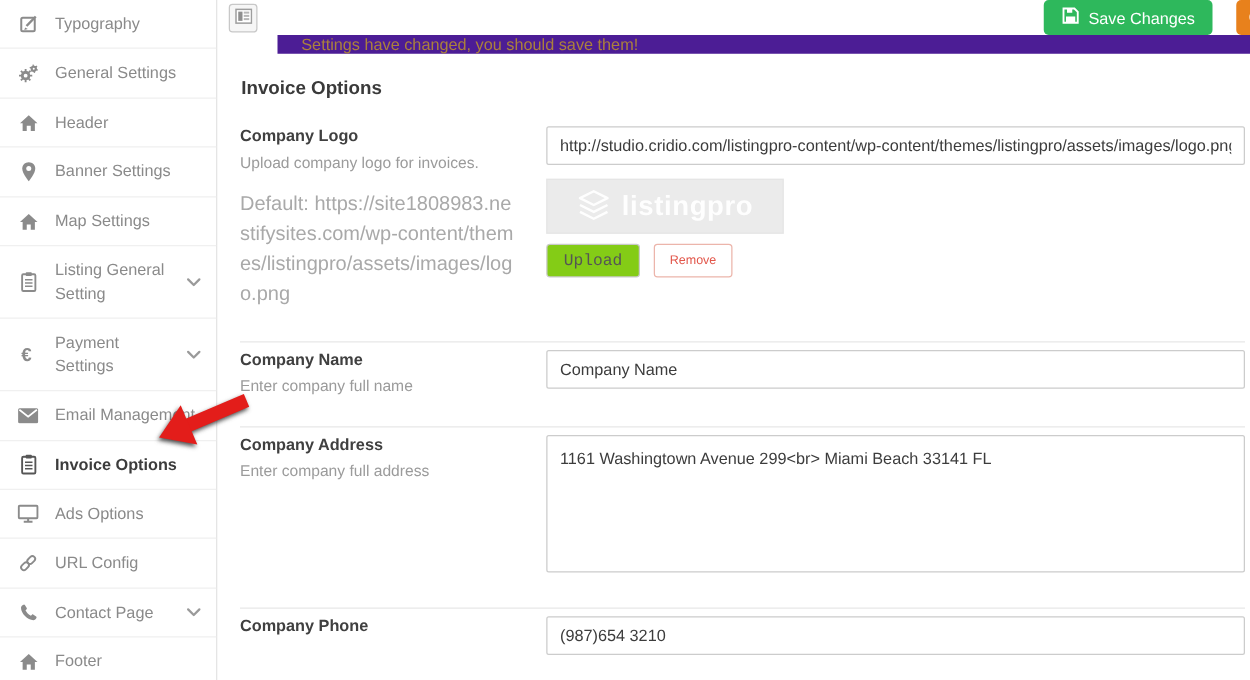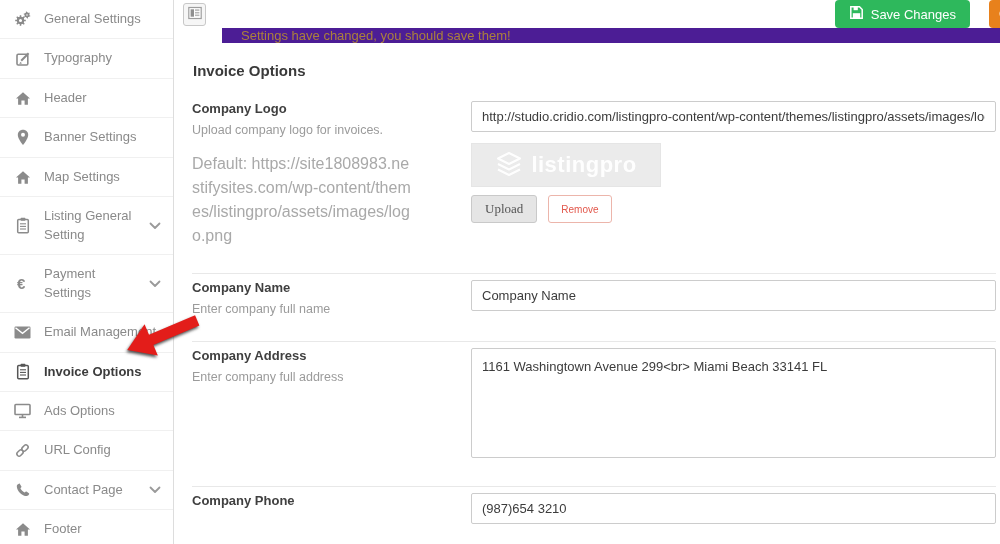--- a/index.html
+++ b/index.html
@@ -33,21 +33,21 @@
   .btn-reset { height:28px; width:44px; border:none; border-radius:4px; background:#e8811c;
     color:#fff; margin-left:19px; margin-right:-33px; display:flex; align-items:center;
     justify-content:flex-start; padding-left:9px; cursor:pointer; }
 
   .notice { height:29px; background:#4c1d95; display:flex; align-items:center;
     padding-left:19px; color:#ab813c; font-size:13px;margin-left:48px; }
 
   .content { flex:1; padding:0 4px 0 18px; }
   .page-title { font-size:15px; font-weight:bold; color:#3a3a3a; margin:19px 0 22px 1px; }
 
-  .field-row { display:flex; padding:6px 0 25px;gap:34px; }
+  .field-row { display:flex; padding:6px 0 25px; }
   .field-row + .field-row { border-top:1px solid #e8e8e8; }
   .field-row.first { padding-top:0; }
   .col-label { width:245px; min-width:245px; padding-right:20px; }
   .col-input { flex:1; }
   .f-label { font-size:13px; font-weight:bold; color:#404040; }
   .f-desc { font-size:12.5px; color:#9b9b9b; margin-top:7px; }
   .f-default { font-size:16px; color:#a9a9a9; margin-top:15px; line-height:1.5;
     word-break:break-all; }
 
   input[type=text], textarea { width:100%; border:1px solid #ccc; border-radius:2px;
@@ -55,34 +55,44 @@
   input[type=text] { height:31px; padding:0 10px; }
   .input-gray { background:#ececec; border-color:#e0e0e0; height:30px; }
   textarea { height:110px; padding:8px 10px; resize:none; line-height:1.5; }
 
   .logo-preview { margin-top:11px; width:190px; height:44px; background:#ebebeb;
     border:1px solid #e5e5e5; display:flex; align-items:center; justify-content:center;
     gap:8px; }
   .logo-text { color:rgba(255,255,255,0.95); font-size:22px; font-weight:bold;
     letter-spacing:0.5px; }
   .logo-btns { margin-top:8px; display:flex; gap:11px; }
-  .btn-upload { background:#e5e5e5; border:1px solid #c9c9c9; border-radius:3px; color:#555;
-    font-size:13px; font-family:Liberation Serif, serif; padding:5px 13px; cursor:pointer; }
+  .btn-upload { background:#84cc16; border:1px solid #c9c9c9; border-radius:3px; color:#555;
+    font-size:13px; font-family:Liberation Mono, monospace; padding:5px 13px; cursor:pointer; }
   .btn-remove { background:#fff; border:1px solid #ecb5ab; border-radius:3px; color:#e2574b;
     font-size:10px; font-family:inherit; padding:5px 12px; cursor:pointer; }
 
   .arrow-overlay { position:absolute; left:122px; top:311px; z-index:10; pointer-events:none;
     filter:drop-shadow(-1px 2px 1.5px rgba(45,45,45,0.85)); }
 </style>
 </head>
 <body>
 
 <div class="app">
 
   <aside class="sidebar">
+      <div class="sidebar-item">
+    <span class="icon">
+          <svg width="16" height="16" viewBox="0 0 16 16">
+            <rect x="2" y="3.2" width="10.8" height="10.8" rx="1.2" fill="none" stroke="#8b8b8b" stroke-width="1.6"></rect>
+            <line x1="6.2" y1="9.8" x2="13.6" y2="2.2" stroke="#8b8b8b" stroke-width="2"></line>
+            <polygon points="5.2,10.9 7.2,12.2 4.4,13 " fill="#8b8b8b"></polygon>
+          </svg>
+        </span>
+    <span class="label">Typography</span>
+  </div>
       <div class="sidebar-item">
     <span class="icon">
           <svg width="17" height="16" viewBox="0 0 17 16">
             <g stroke="#8b8b8b" fill="none">
               <circle cx="6.5" cy="9.5" r="2.6" stroke-width="2.1"></circle>
               <g stroke-width="1.5">
                 <line x1="6.5" y1="9.5" x2="11.80" y2="9.50"></line>
                 <line x1="6.5" y1="9.5" x2="10.25" y2="13.25"></line>
                 <line x1="6.5" y1="9.5" x2="6.50" y2="14.80"></line>
                 <line x1="6.5" y1="9.5" x2="2.75" y2="13.25"></line>
@@ -104,30 +114,20 @@
               <circle cx="13" cy="4" r="1.5" fill="#fff" stroke-width="0"></circle>
               <circle cx="6.5" cy="9.5" r="2.6" stroke-width="2.1"></circle>
               <circle cx="13" cy="4" r="1.6" stroke-width="1.6"></circle>
             </g>
           </svg>
         </span>
     <span class="label">General Settings</span>
   </div>
       <div class="sidebar-item">
     <span class="icon">
-          <svg width="16" height="16" viewBox="0 0 16 16">
-            <rect x="2" y="3.2" width="10.8" height="10.8" rx="1.2" fill="none" stroke="#8b8b8b" stroke-width="1.6"></rect>
-            <line x1="6.2" y1="9.8" x2="13.6" y2="2.2" stroke="#8b8b8b" stroke-width="2"></line>
-            <polygon points="5.2,10.9 7.2,12.2 4.4,13 " fill="#8b8b8b"></polygon>
-          </svg>
-        </span>
-    <span class="label">Typography</span>
-  </div>
-      <div class="sidebar-item">
-    <span class="icon">
           <svg width="16" height="15" viewBox="0 0 16 15">
             <path d="M8 1.2 L15 7.6 H12.9 V13.8 H9.6 V9.6 H6.4 V13.8 H3.1 V7.6 H1 Z" fill="#8b8b8b"></path>
           </svg>
         </span>
     <span class="label">Header</span>
   </div>
       <div class="sidebar-item">
     <span class="icon">
           <svg width="14" height="17" viewBox="0 0 14 17">
             <path d="M7 0.8 C4 0.8 1.8 3 1.8 5.9 C1.8 9.6 7 16 7 16 C7 16 12.2 9.6 12.2 5.9 C12.2 3 10 0.8 7 0.8 Z" fill="#8b8b8b"></path>

